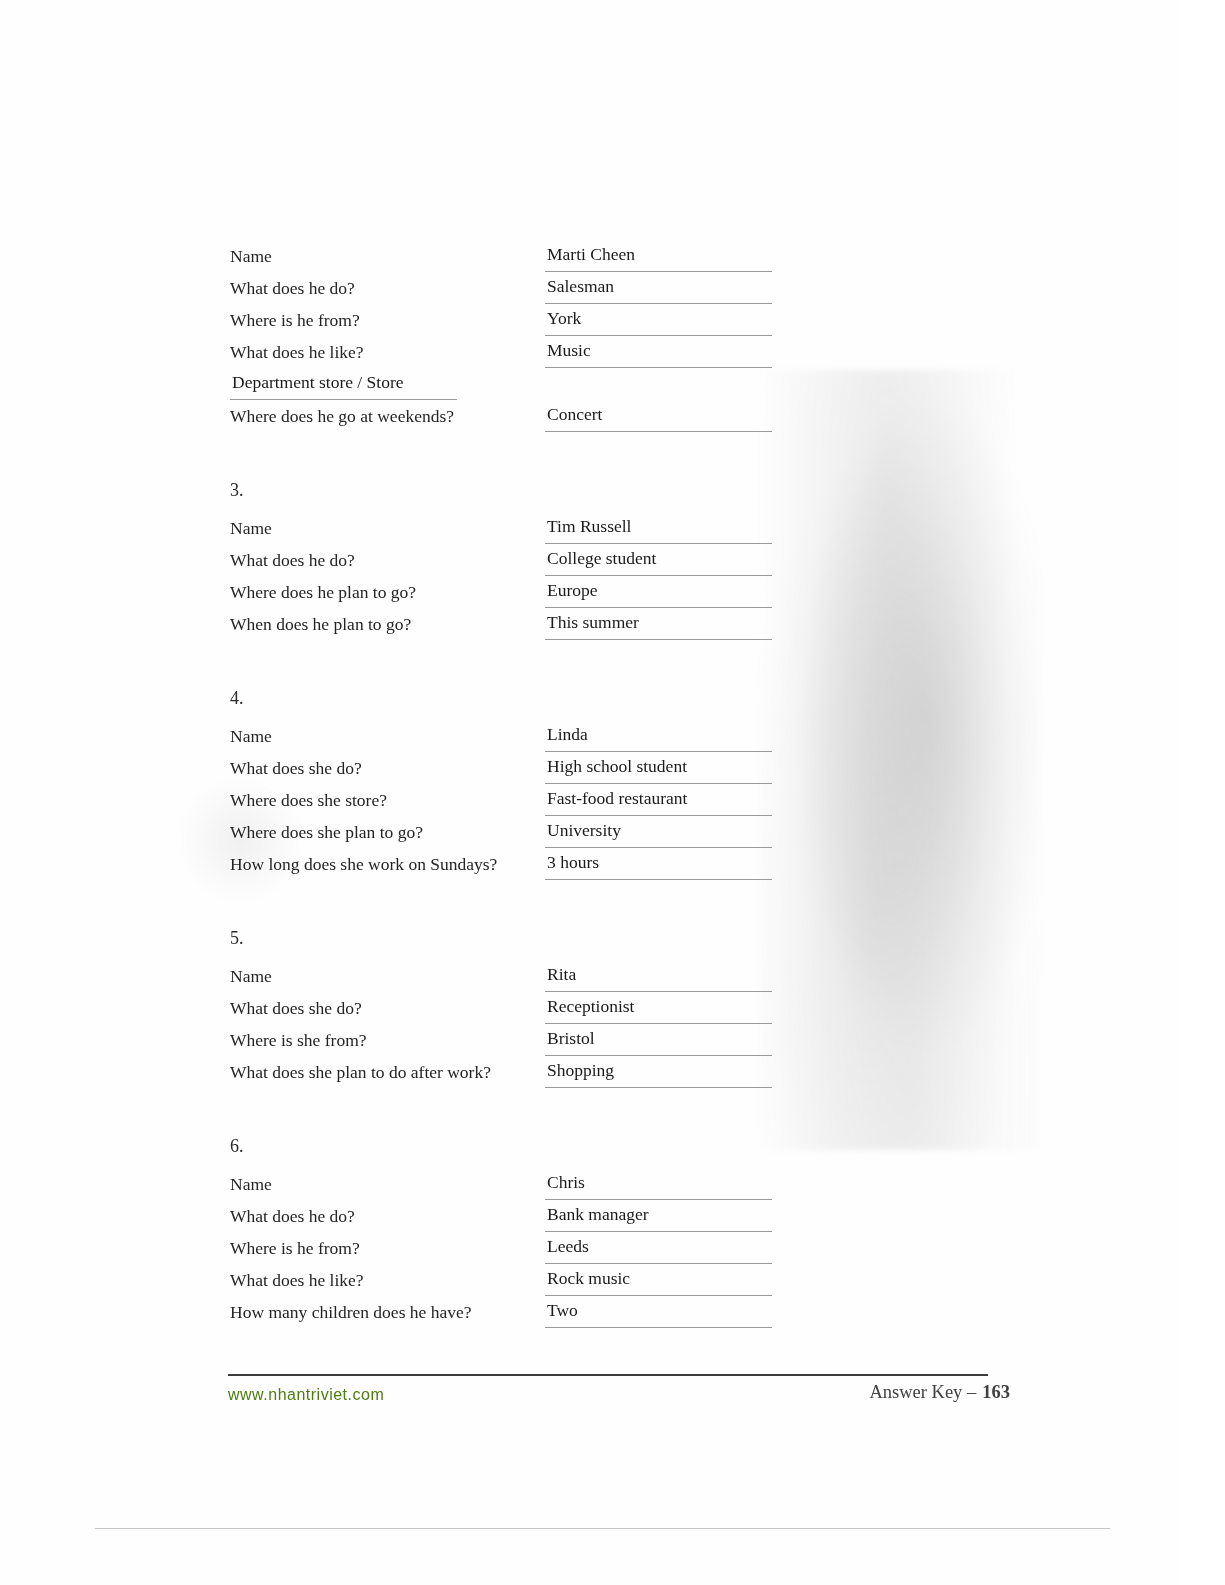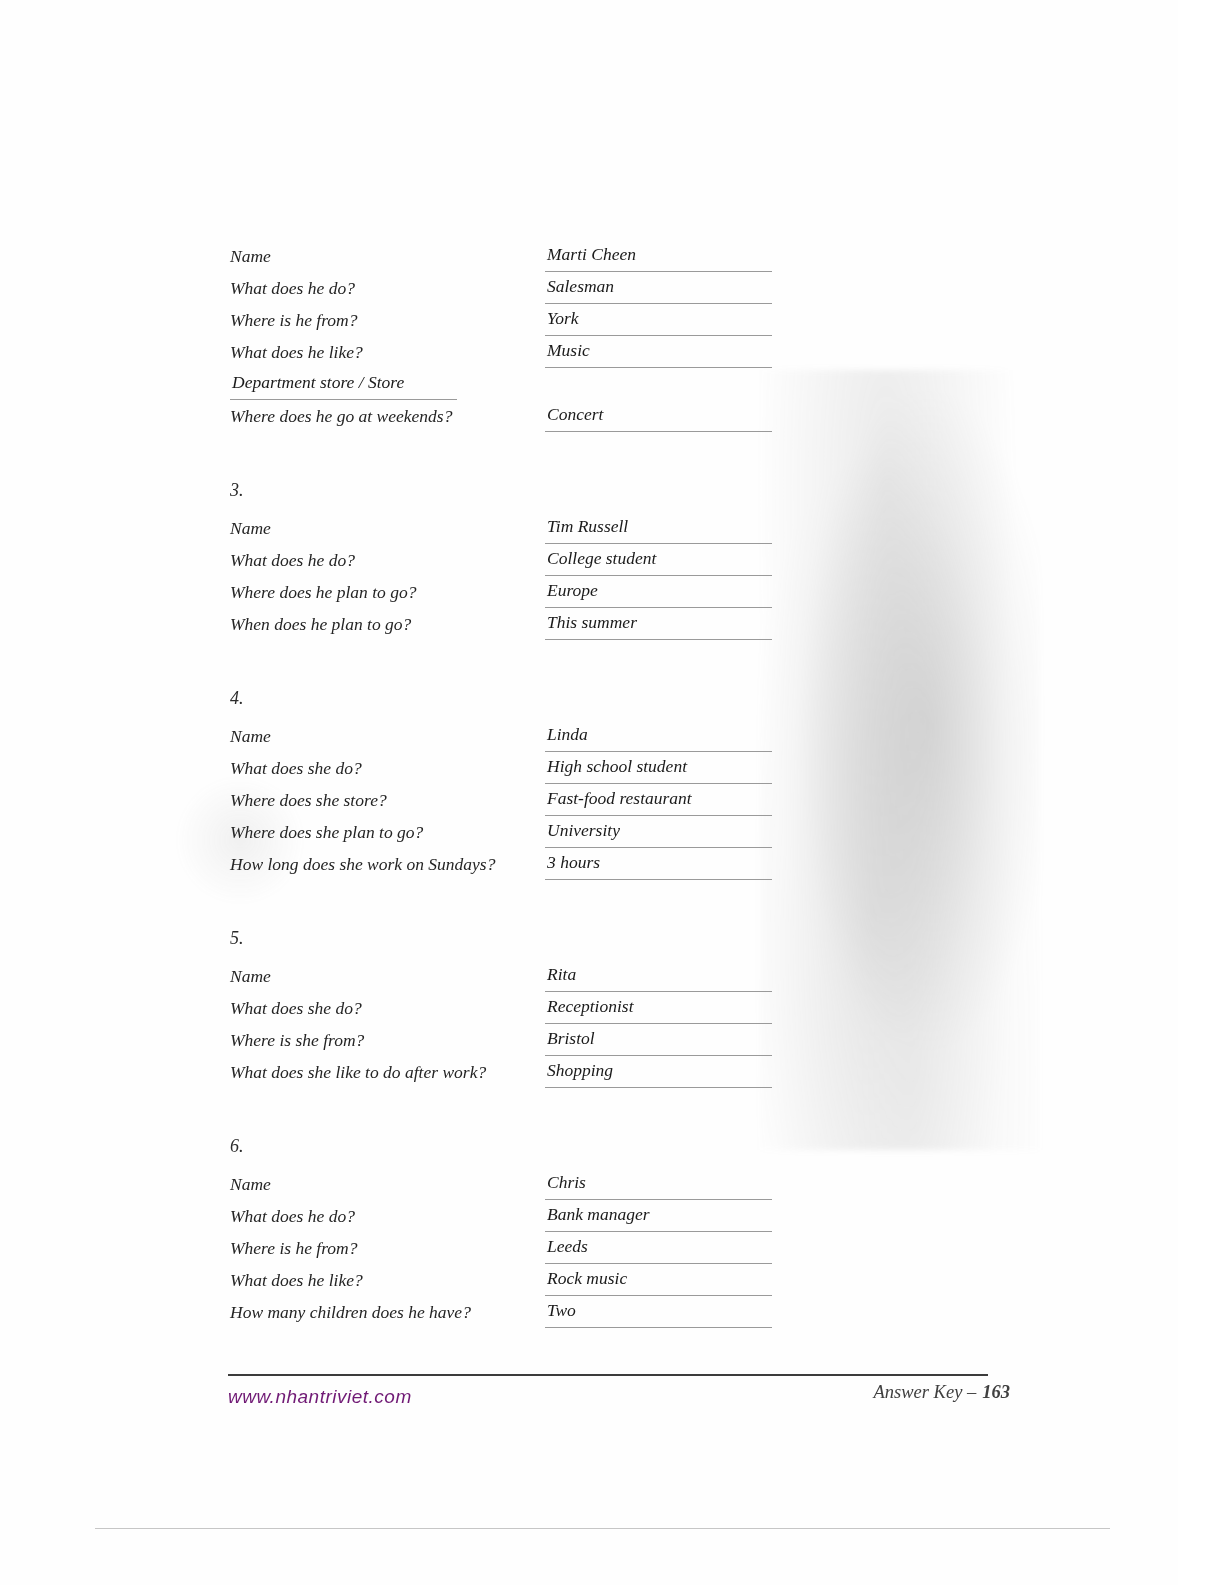--- a/index.html
+++ b/index.html
@@ -8,21 +8,20 @@
     background: #ffffff;
   }
   .page {
     position: relative;
     width: 1178px;
     height: 1585px;
     background: #fefefe;
     overflow: hidden;
     font-family: "Liberation Serif", serif;
     color: #1f1f1f;
-    font-style: italic;
   }
   
   .scan-noise {
     position: absolute;
     top: 370px;
     left: 760px;
     width: 280px;
     height: 780px;
     pointer-events: none;
     background:
@@ -84,22 +83,22 @@
     top: 1374px;
     left: 228px;
     width: 760px;
     height: 0;
     border-top: 2px solid #3c3c3c;
   }
   .footer-url {
     position: absolute;
     top: 1386px;
     left: 228px;
-    font-size: 19px;
-    color: #701a75;
+    font-size: 16px;
+    color: #4d7c0f;
     font-family: "Liberation Sans", sans-serif;
     letter-spacing: 0.5px;
   }
   .footer-page {
     position: absolute;
     top: 1382px;
     left: 860px;
     width: 150px;
     text-align: right;
     font-size: 18.5px;
@@ -202,21 +201,21 @@
         </div>
         <div class="row">
           <div class="question">What does she do?</div>
           <div class="answer">Receptionist</div>
         </div>
         <div class="row">
           <div class="question">Where is she from?</div>
           <div class="answer">Bristol</div>
         </div>
         <div class="row">
-          <div class="question">What does she like to do after work?</div>
+          <div class="question">What does she plan to do after work?</div>
           <div class="answer">Shopping</div>
         </div>
       </div>
       <div class="section">
         <div class="section-number">6.</div>
         <div class="row">
           <div class="question">Name</div>
           <div class="answer">Chris</div>
         </div>
         <div class="row">

